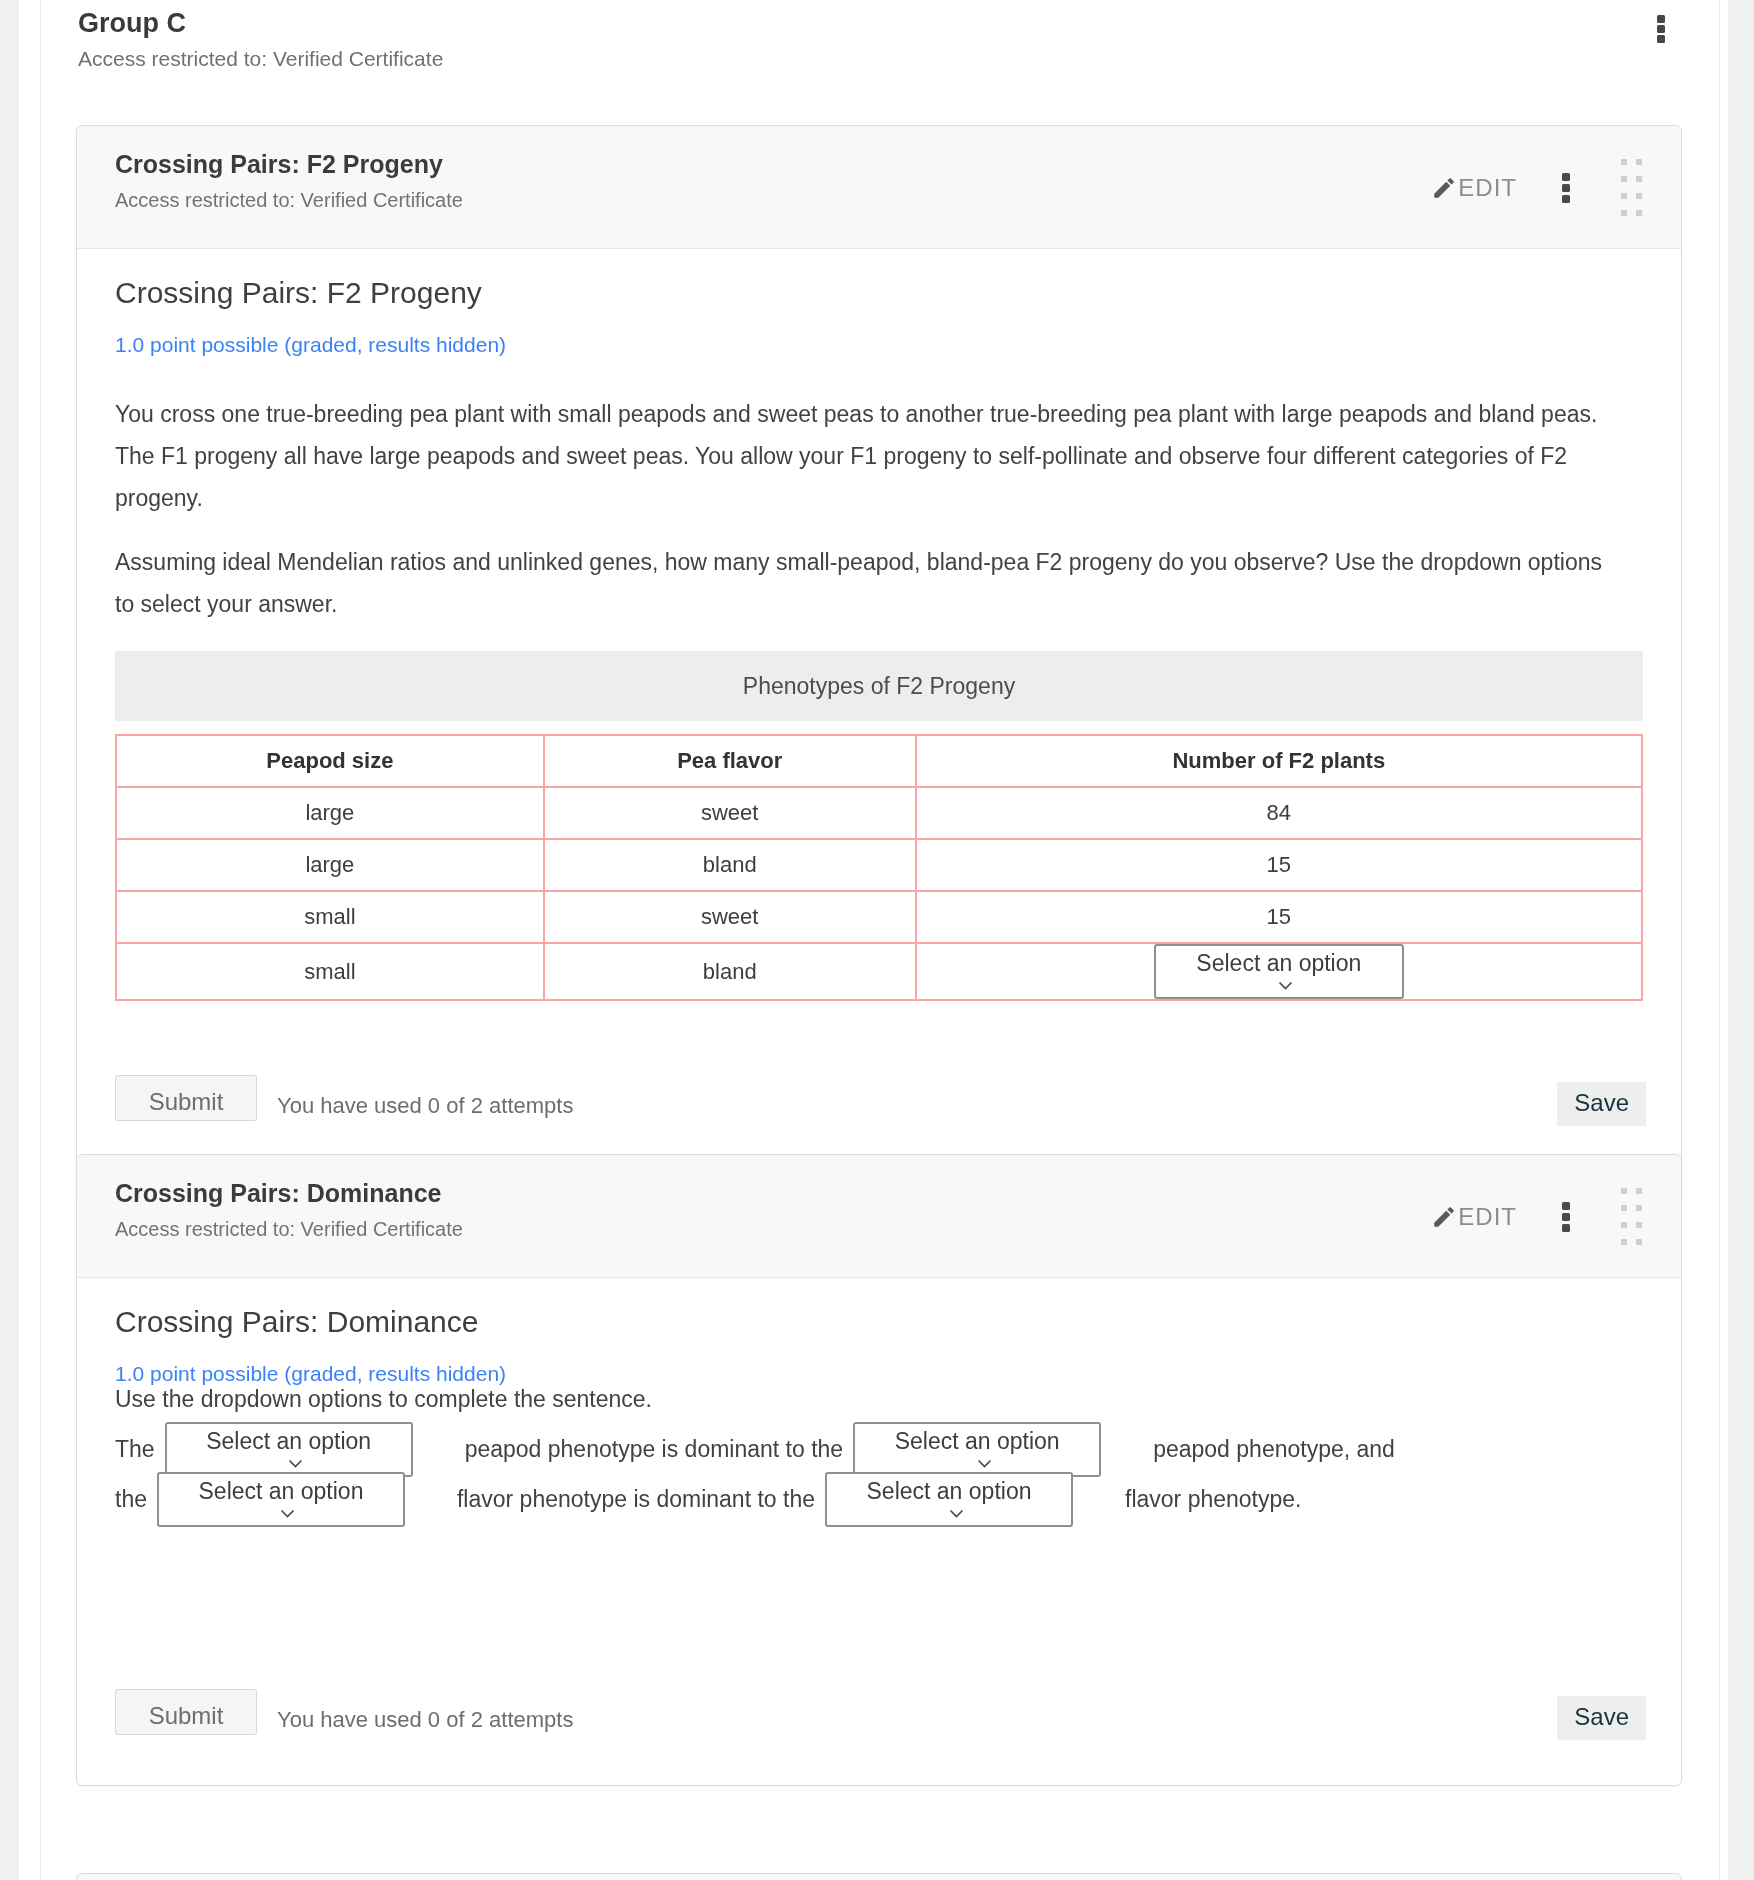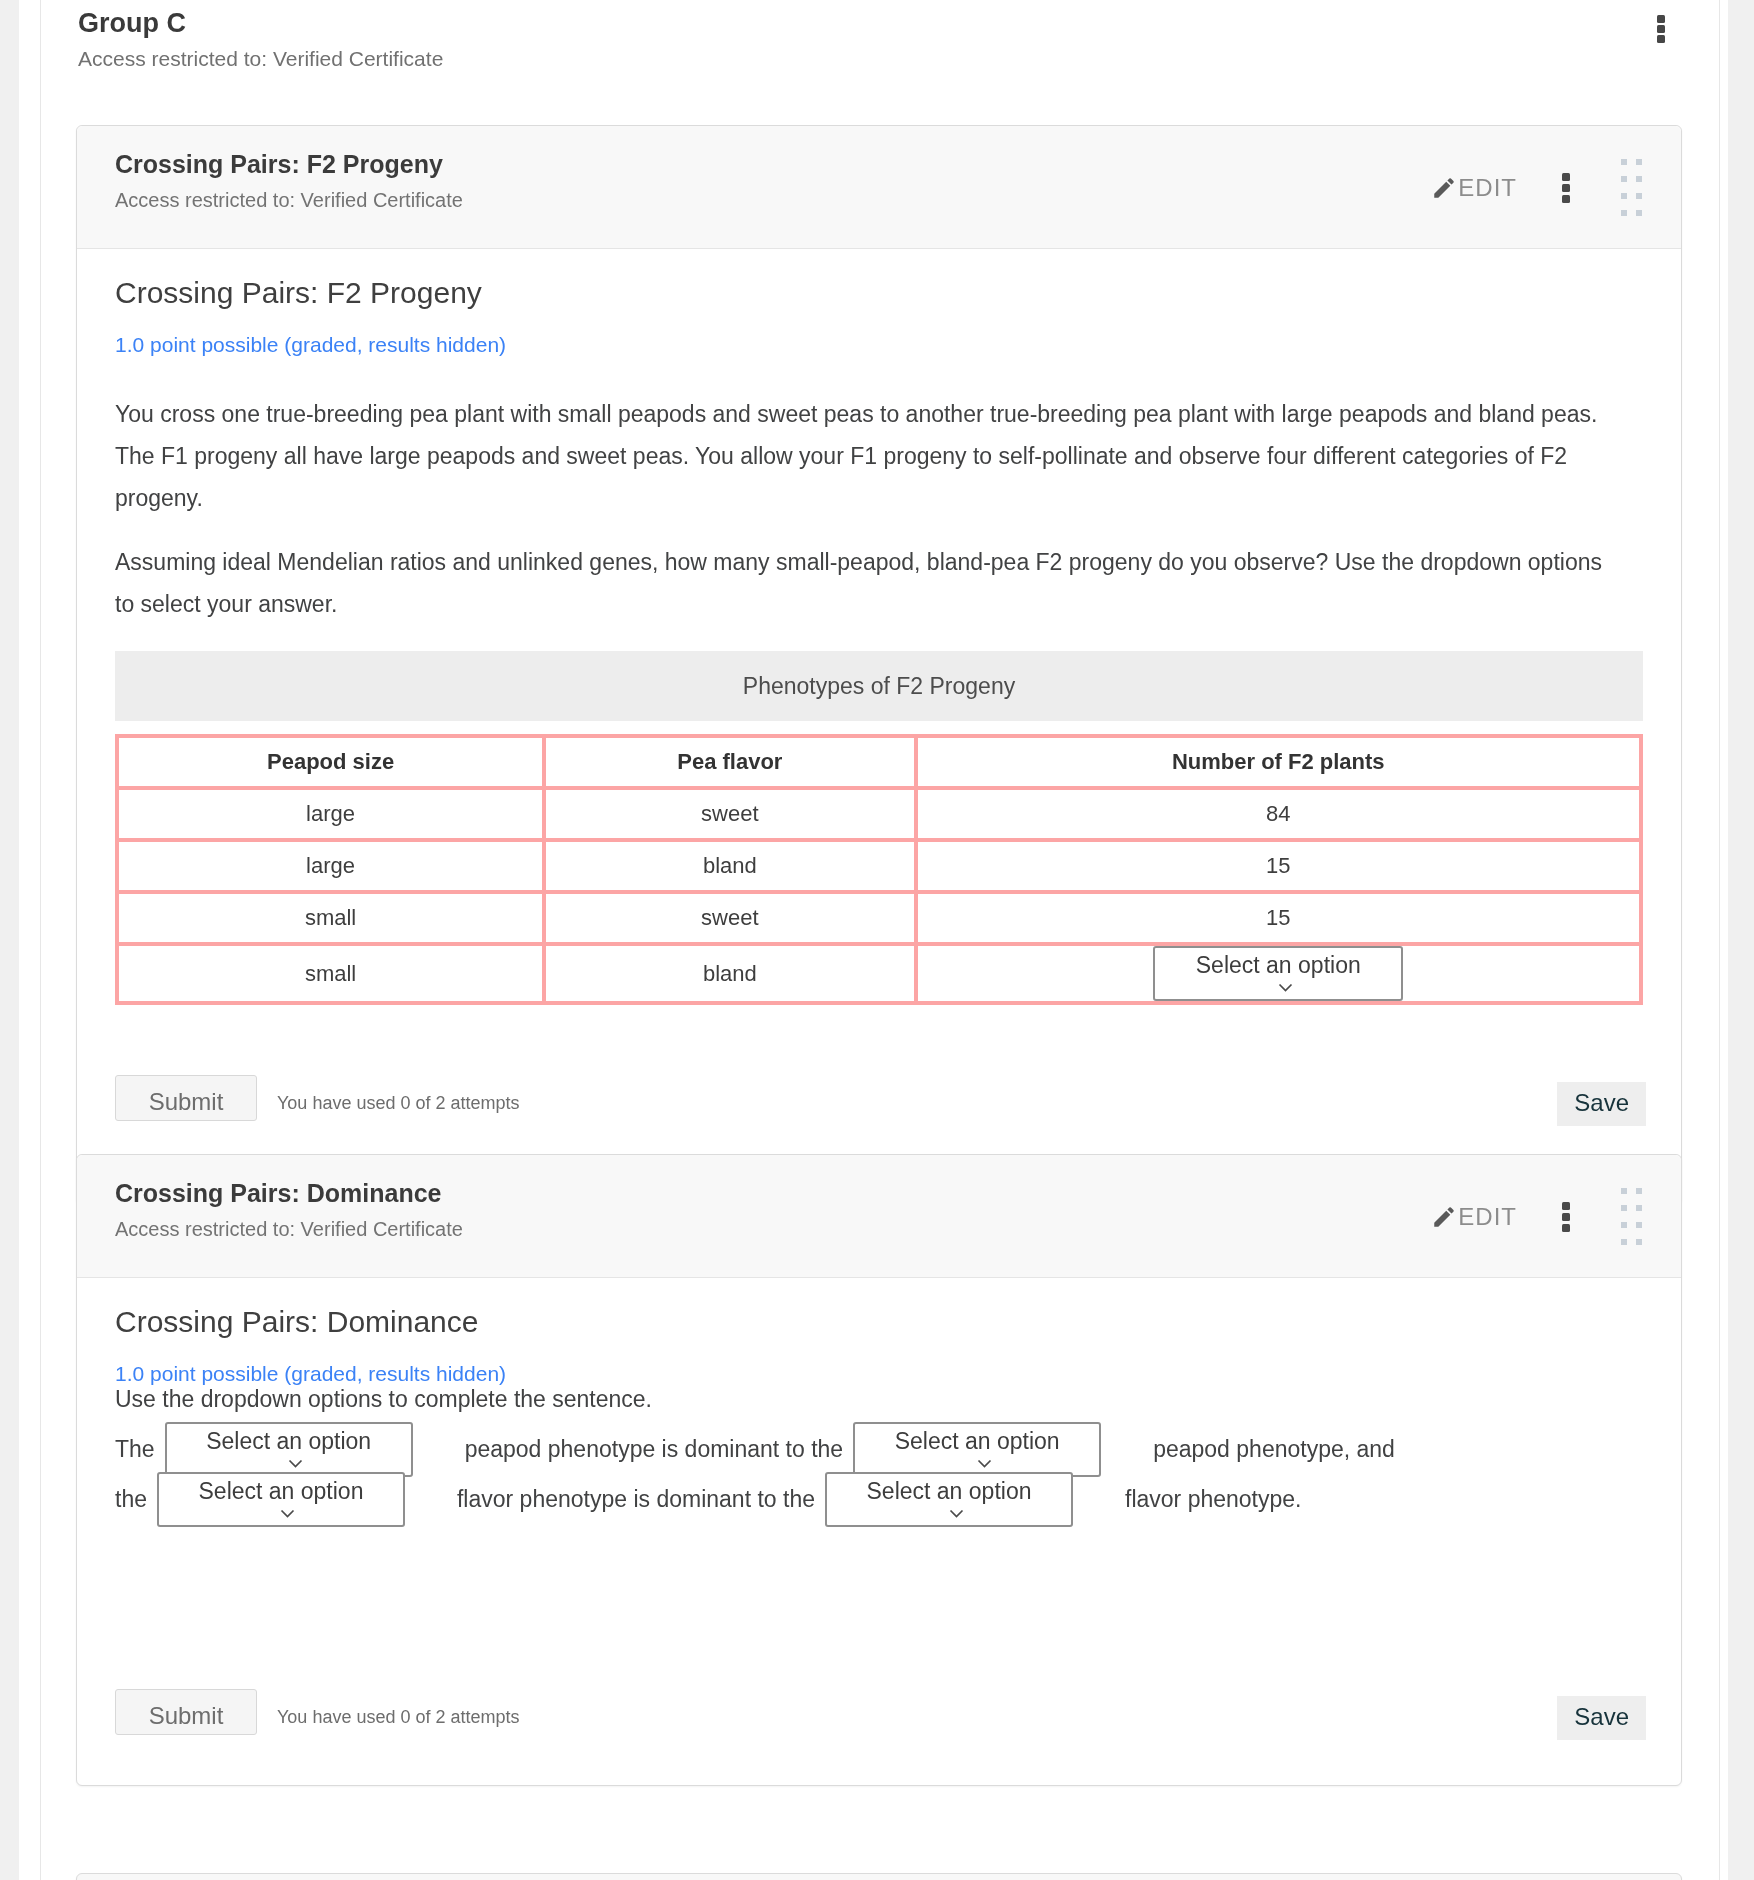--- a/index.html
+++ b/index.html
@@ -42,38 +42,38 @@
   .problem-title { font-size:30px; font-weight:400; color:#3f3f3f; padding-top:27px; }
   .points-text   { font-size:21px; color:#3b82f6; margin-top:23px; }
 
   .para { font-size:23px; line-height:42px; color:#414243; width:1500px; overflow:hidden; }
   .para-1 { margin-top:36px; height:126px; }
   .para-2 { margin-top:22px; height:84px; }
 
   .table-caption { margin-top:26px; height:70px; line-height:70px; background:#ededed;
                    text-align:center; font-size:23px; color:#4c4c4c; }
   table.pheno { margin-top:13px; width:100%; border-collapse:collapse; }
-  table.pheno th, table.pheno td { border:4px solid #fca5a5; height:52px;
+  table.pheno th, table.pheno td { border:2px solid #fca5a5; height:52px;
                    text-align:center; vertical-align:middle; font-size:22px; color:#3e3e3e; }
   table.pheno th { font-weight:700; color:#333333; }
   table.pheno col.c1 { width:429px; } table.pheno col.c2 { width:373px; } table.pheno col.c3 { width:728px; }
 
   .select-box { display:inline-flex; align-items:center; justify-content:space-between;
                 border:2px solid #8f8f8f; border-radius:3px; background:#ffffff;
                 padding:4px 12px 6px 12px; font-size:23px; color:#3d3d3d; cursor:pointer;flex-direction:column; }
   .select-box .chev { margin-left:14px; margin-top:4px; }
   .table-select { min-width:250px; }
 
   .action-row { position:absolute; left:38px; right:35px; height:56px; }
   .card-1 .action-row { top:949px; }
   .card-2 .action-row { top:534px; }
   .submit-btn { position:absolute; left:0; top:0; width:142px; height:46px;
                 background:#f5f5f5; border:1px solid #d8d8d8; border-radius:3px;
                 font-size:24px; color:#6d6d6d; text-align:center; line-height:52px; cursor:pointer; }
-  .attempts-text { position:absolute; left:162px; top:18px; font-size:18px; color:#6d6d6d; }
+  .attempts-text { position:absolute; left:162px; top:18px; font-size:22px; color:#6d6d6d; }
   .save-btn { position:absolute; right:0; top:7px; background:#eeeeee; border:none;
               padding:7px 17px 9px 17px; font-size:24px; color:#17333b; cursor:pointer; }
 
   .instruction { font-size:23px; color:#414243; }
   .sentence-line { display:flex; align-items:center; font-size:23px; color:#414243; height:48px; }
   .line-1 { margin-top:12px; }
   .line-2 { margin-top:2px; }
   .sentence-select { margin-left:10px; margin-right:52px; min-width:248px; }
 </style>
 </head>

